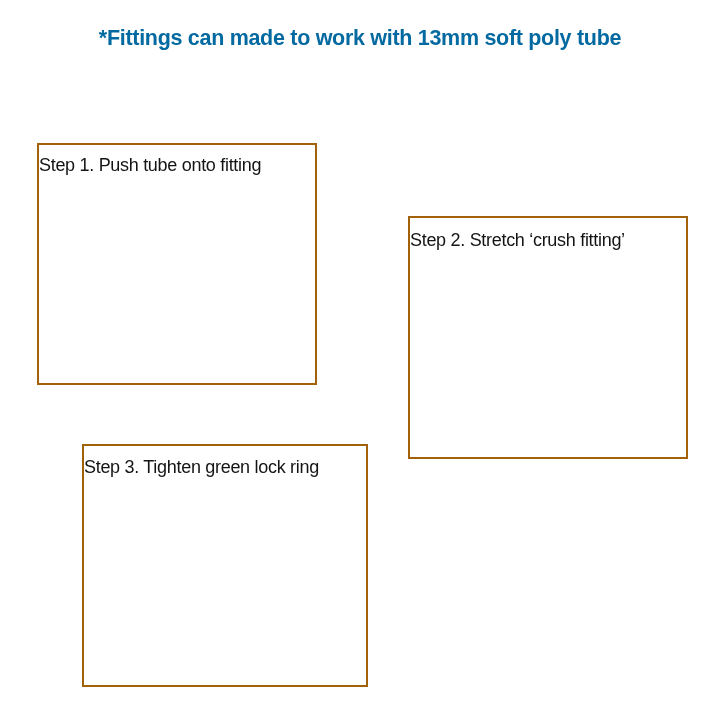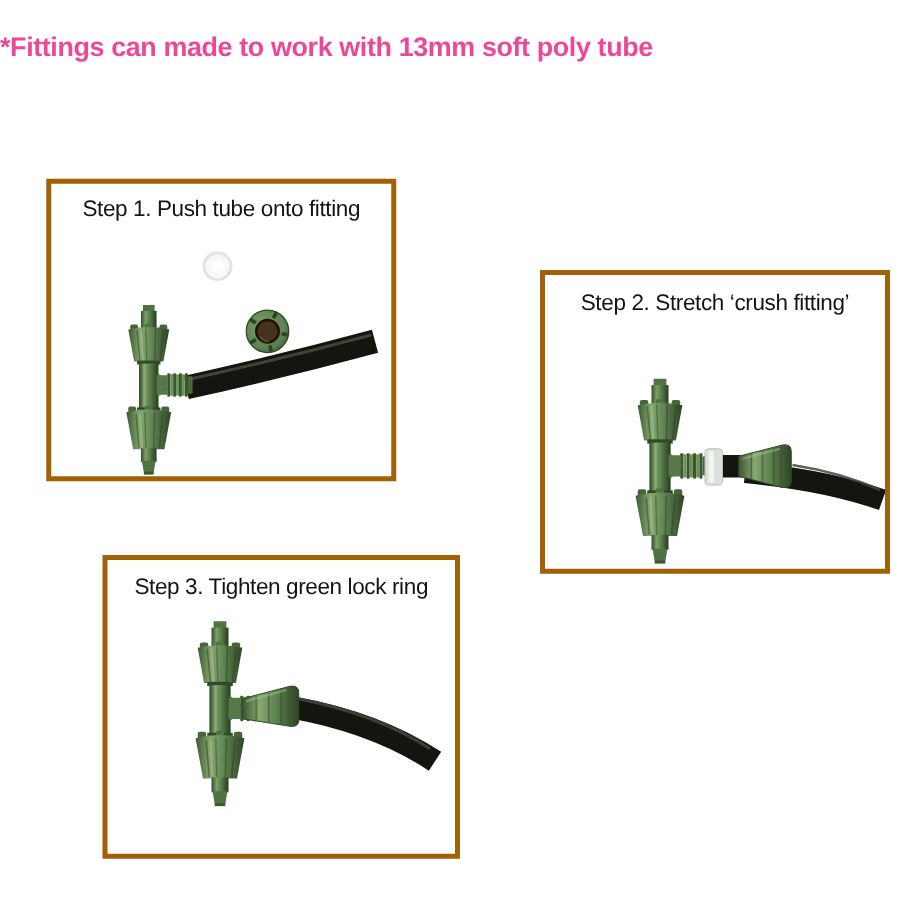--- a/index.html
+++ b/index.html
@@ -18,37 +18,38 @@
   .page {
     position: absolute;
     inset: 0;
     background: #ffffff;
   }
   .title-block {
     position: absolute;
     top: 24px;
     left: 0;
     width: 720px;
+    text-align: center;
     font-weight: 700;
     font-size: 21.5px;
     line-height: 29px;
     letter-spacing: -0.3px;
-    color: #ec4899;
+    color: #0369a1;
   }
   .panel {
     position: absolute;
     background: #ffffff;
-    border: 4px solid #a16207;
+    border: 2px solid #a16207;
     box-sizing: border-box;
     display: flex;
-    flex-direction: column;
+    flex-direction: row;
     overflow: hidden;
   }
   #panel1 { left: 37px;  top: 143px; width: 280px; height: 242px; }
-  #panel2 { left: 408px; top: 216px; width: 280px; height: 243px; margin-left: 24px; }
+  #panel2 { left: 408px; top: 216px; width: 280px; height: 243px; }
   #panel3 { left: 82px;  top: 444px; width: 286px; height: 243px; }
   .caption {
     flex: 0 0 auto;
     text-align: center;
     font-size: 18px;
     line-height: 26px;
     letter-spacing: -0.3px;
     color: #141414;
   }
   #panel1 .caption { padding-top: 7px;  height: 37px; }

